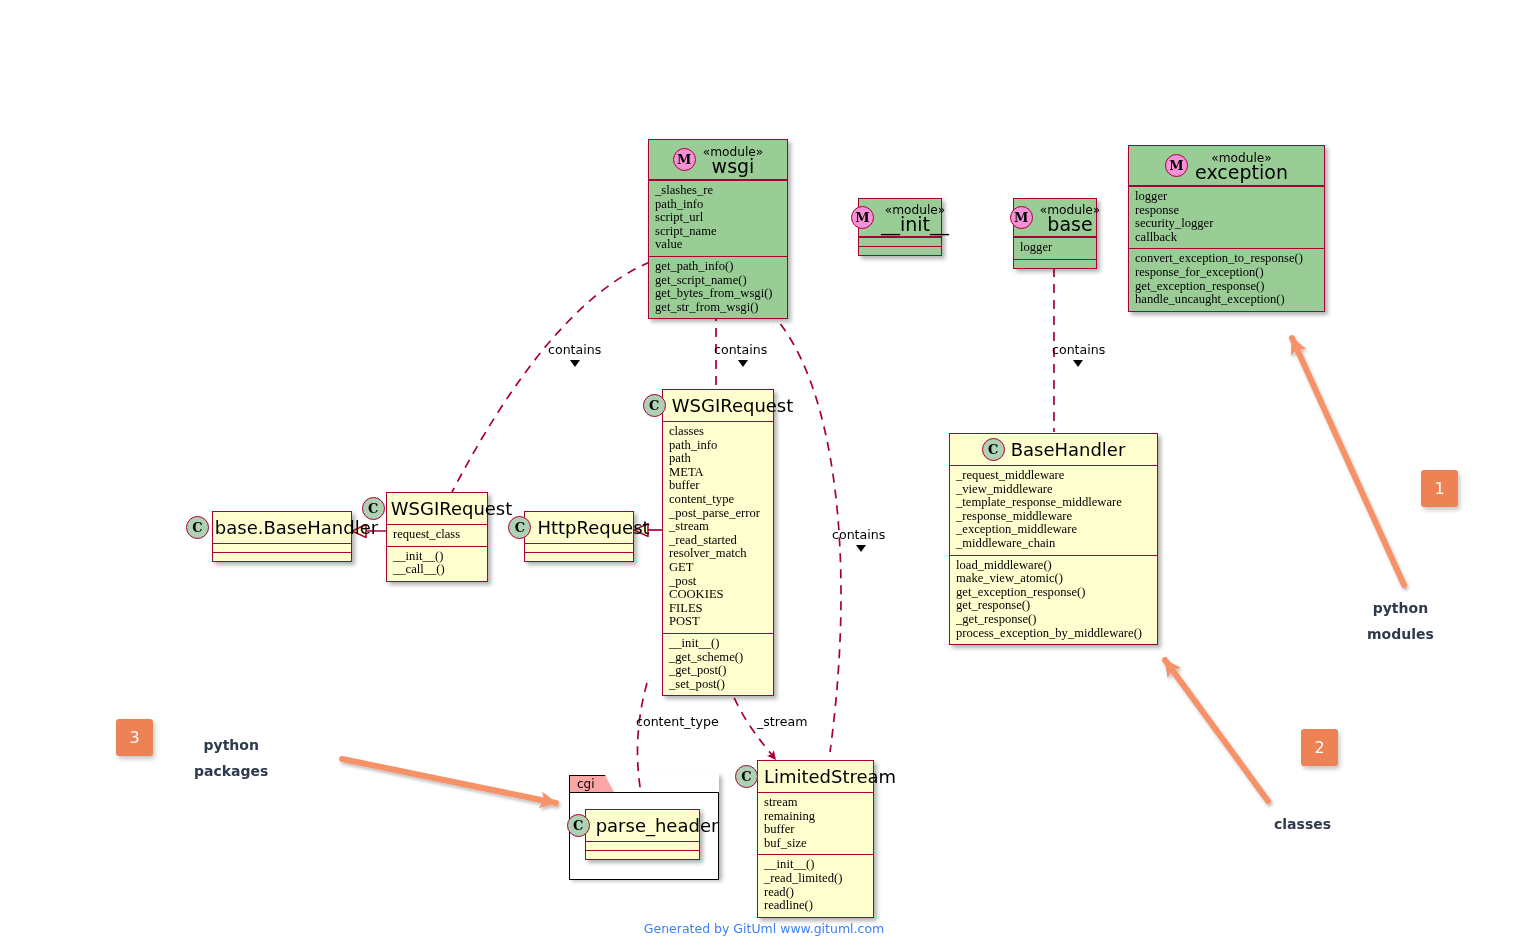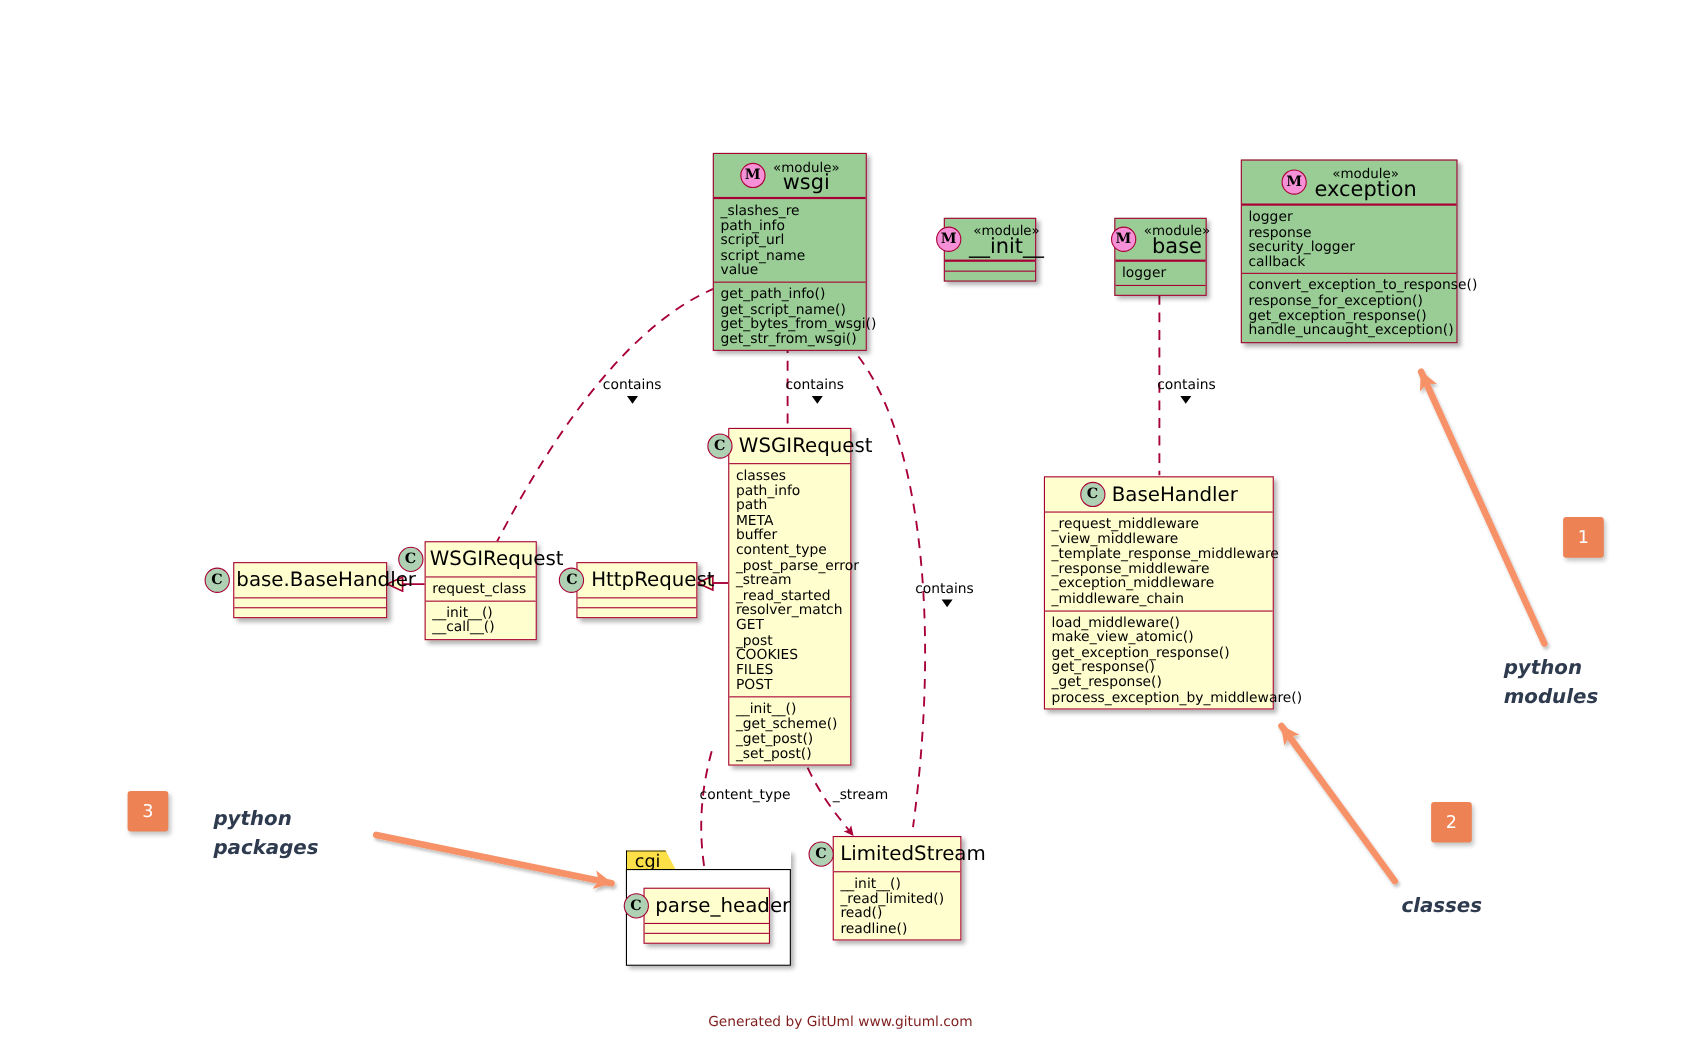--- a/index.html
+++ b/index.html
@@ -68,41 +68,42 @@
     font-size: 13px; font-weight: bold; line-height: 1;
     font-family: "DejaVu Serif", "Liberation Serif", serif;
     color: #000;
   }
   .icon-badge.mod { background: #F691D7; }
   .icon-badge.cls { background: #ADD1B2; }
 
   .compart {
     padding: 3px 6px 4px 6px;
     border-bottom: 1.6px solid #A80036;
+    font-family: Liberation Serif, serif;
   }
   .compart:last-child { border-bottom: none; }
   .compart.empty { height: 8px; padding: 0; }
   .compart .row { white-space: nowrap; }
 
   
   .pkg {
     position: absolute;
     box-sizing: border-box;
     z-index: 4;
     box-shadow: 3px 3px 4px rgba(0,0,0,0.30);
   }
   .pkg-tab {
     height: 19px;
     border: 1.8px solid #000;
     border-bottom: none;
-    background: #fde047;
+    background: #fca5a5;
     display: inline-block;
     box-sizing: border-box;
     padding: 0 13px 0 7px;
-    font-size: 16px;
+    font-size: 12px;
     line-height: 17px;
     position: relative;
     clip-path: polygon(0 0, calc(100% - 10px) 0, 100% 100%, 0 100%);
     min-width: 46px;
   }
   .pkg-body {
     border: 1.8px solid #000;
     background: #fff;
     box-sizing: border-box;
     position: relative;
@@ -134,35 +135,35 @@
     color: #fff;
     font-size: 16px;
     display: flex; align-items: center; justify-content: center;
     border-radius: 3px;
     box-shadow: 2px 3px 4px rgba(0,0,0,0.22);
     z-index: 8;
   }
   .annot {
     position: absolute;
     color: #2E3A4E;
-    font-size: 18px;
+    font-size: 14px;
     font-weight: bold;
     line-height: 26px;
+    text-align: center;
     z-index: 8;
     white-space: nowrap;
-    font-style: italic;
   }
   #arrows { position: absolute; left:0; top:0; width:1528px; height:946px; z-index: 7; }
 
   .footer {
     position: absolute;
     left: 0; right: 0;
     top: 921px;
     text-align: center;
-    color: #7f1d1d;
+    color: #3b82f6;
     font-size: 12.5px;
     z-index: 3;
   }
 </style>
 </head>
 <body>
 
 <div id="canvas">
 
   <svg id="links" viewBox="0 0 1528 946" xmlns="http://www.w3.org/2000/svg">
@@ -350,20 +351,26 @@
       <div class="row">process_exception_by_middleware()</div>
     </div>
   </div>
 
   <div class="node klass" style="left:757px; top:760px; width:117px;">
     <div class="nhead inline" style="padding:4px 7px;">
       <span class="icon-badge cls">C</span>
       <span class="ntitle">LimitedStream</span>
     </div>
     <div class="compart">
+      <div class="row">stream</div>
+      <div class="row">remaining</div>
+      <div class="row">buffer</div>
+      <div class="row">buf_size</div>
+    </div>
+    <div class="compart">
       <div class="row">__init__()</div>
       <div class="row">_read_limited()</div>
       <div class="row">read()</div>
       <div class="row">readline()</div>
     </div>
   </div>
 
   <div class="pkg" style="left:569px; top:773px; width:150px; height:105px;">
     <div class="pkg-tab">
       <span>cgi</span>

